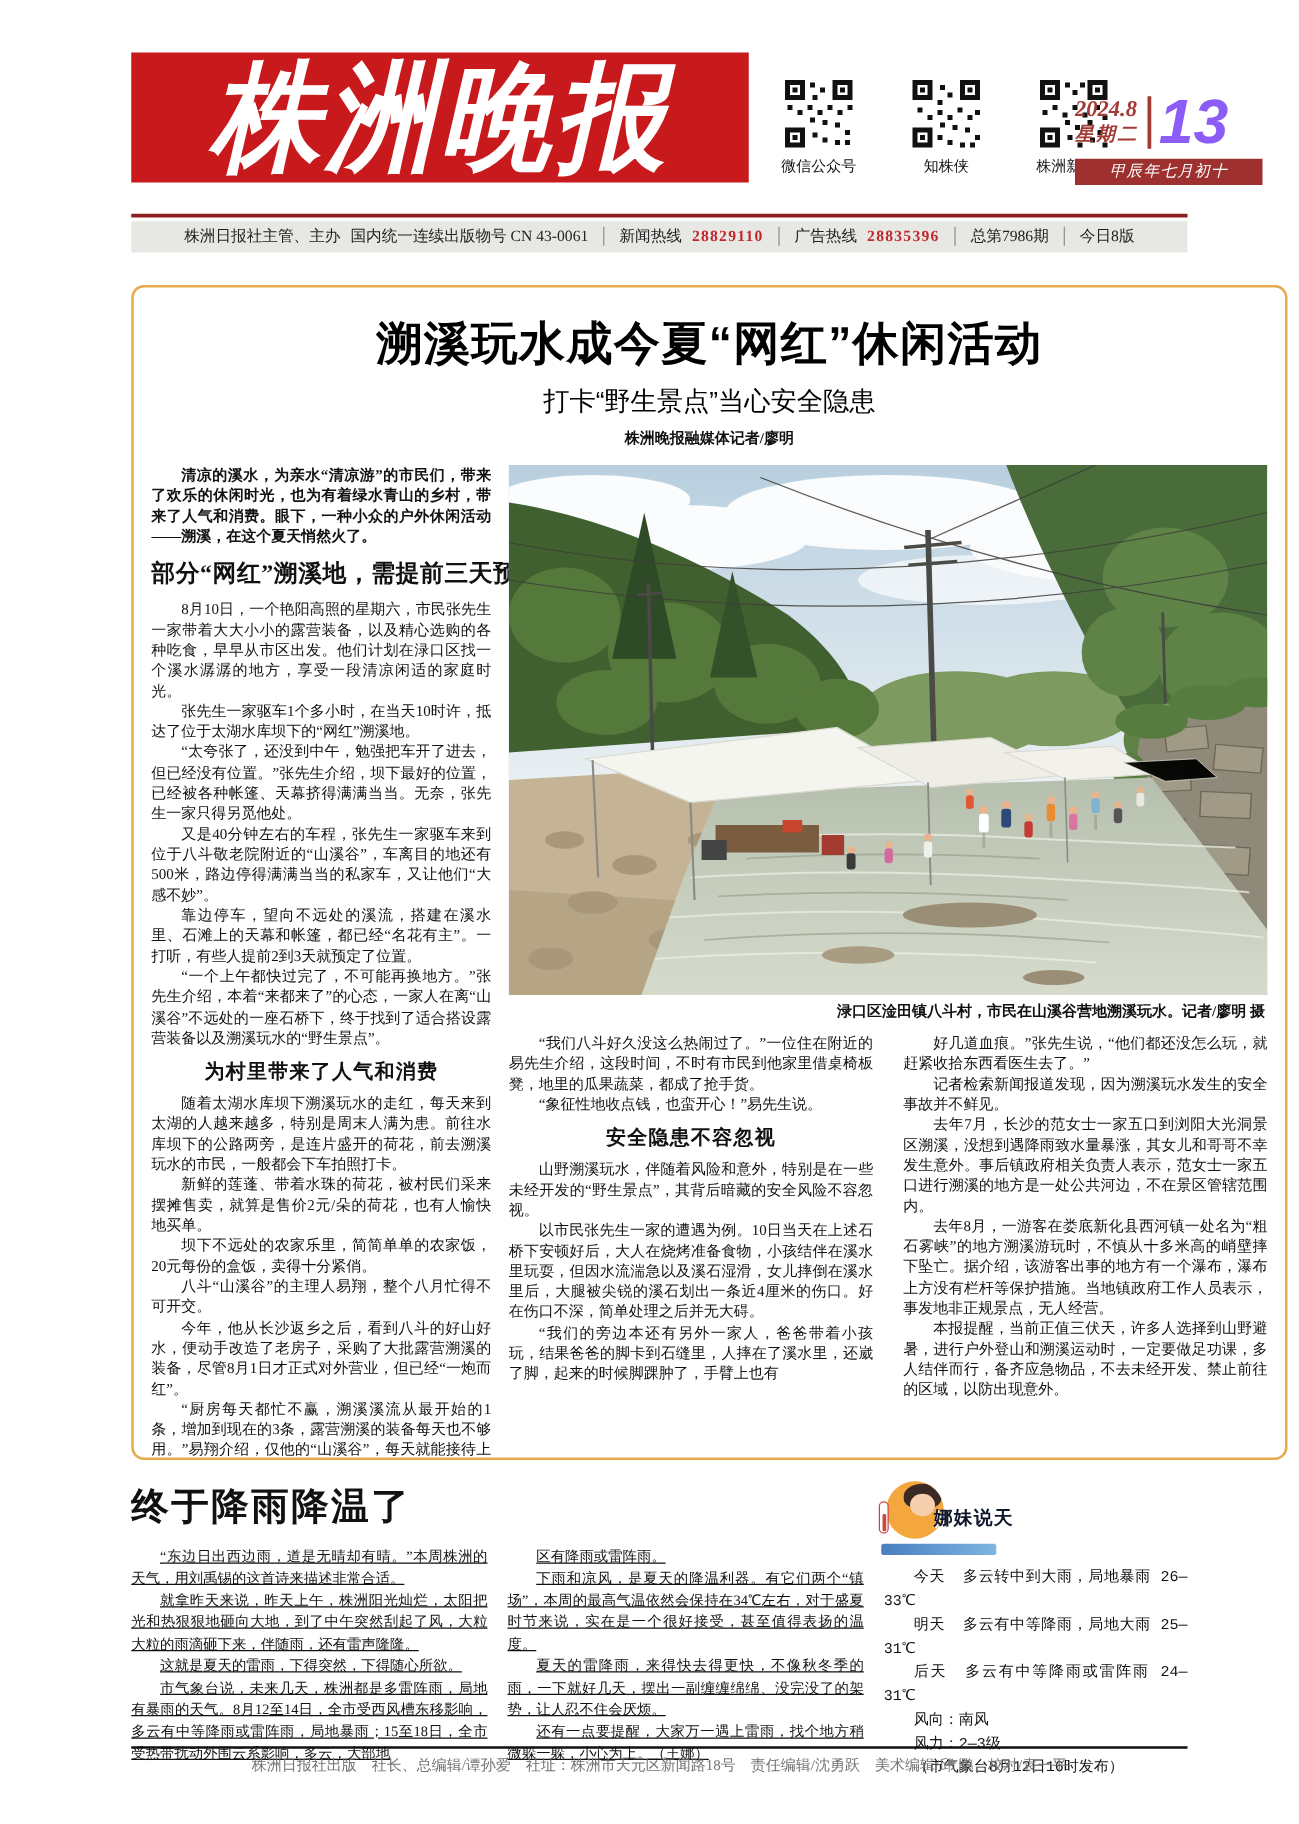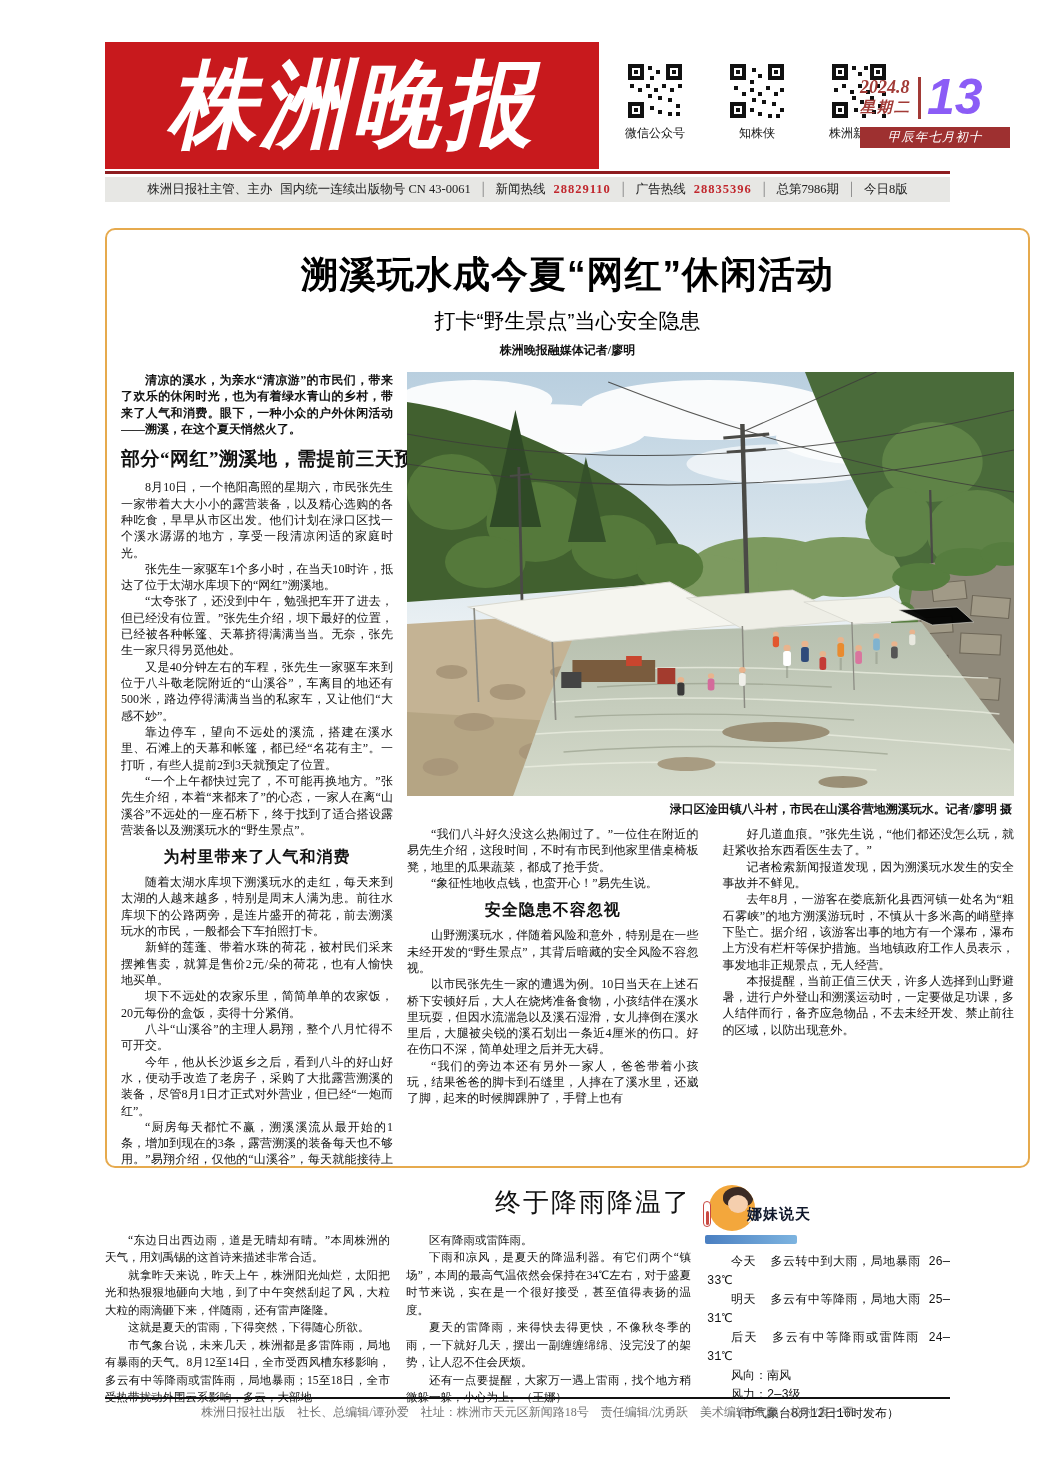--- a/index.html
+++ b/index.html
@@ -4,21 +4,21 @@
 <style>
   * { margin:0; padding:0; box-sizing:border-box; }
   html,body { background:#f2f2f2; }
   .page {
     position:relative; width:1039px; height:1459px; margin:0 auto;
     background:#ffffff; font-family:"Liberation Serif", serif; color:#111;
     overflow:hidden;
   }
   
   .masthead-logo {
-    position:absolute; left:105px; top:42px; width:494px; height:127px;
+    position:absolute; left:105px; top:42px; width:494px; height:104px;
     background:#c8191d; display:flex; align-items:center; justify-content:center;
   }
   .logo-text {
     color:#fff; font-size:88px; font-weight:bold; font-style:italic;
     letter-spacing:4px; transform:scaleY(1.08); white-space:nowrap;
     font-family:"Liberation Serif", serif;
   }
   .qr-group { position:absolute; left:622px; top:62px; display:flex; gap:36px; }
   .qr-item { width:66px; text-align:center; }
   .qr-box { width:58px; height:58px; margin:0 auto; background:#fff; }
@@ -63,22 +63,22 @@
   .photo-caption { text-align:right; font-size:12px; font-weight:bold; margin:5px 2px 8px 0; }
   .cols2 { display:flex; gap:24px; overflow:hidden; }
   .colx { flex:1; min-width:0; }
   p.body { font-size:12px; line-height:1.36; text-align:justify; text-indent:2em; margin:0; }
   p.body.lead { font-weight:bold; }
   .sec-title1 { text-align:center; font-size:19px; font-weight:600; margin:9px 0 7px; letter-spacing:0.5px; white-space:nowrap; }
   .sec-title2 { text-align:center; font-size:16px; font-weight:700; margin:9px 0 6px; letter-spacing:1px; }
   
   .bottom-section { position:absolute; left:105px; top:1185px; width:845px; display:flex; }
   .bottom-left { width:586px; flex:none; }
-  .bottom-title { text-align:right; font-size:26px; font-weight:400; letter-spacing:2px; margin-bottom:12px; }
-  .bottom-cols { display:flex; gap:16px; }
+  .bottom-title { text-align:left; font-size:30px; font-weight:700; letter-spacing:2px; margin-bottom:12px; }
+  .bottom-cols { display:flex; gap:16px;text-decoration:underline; }
   .bcol { flex:1; min-width:0; }
   p.bbody { font-size:11.5px; line-height:1.52; text-align:justify; text-indent:2em; margin:0; }
   .weather-panel { flex:1; padding-left:16px; }
   .weather-logo { width:120px; height:62px; position:relative; margin-left:-4px; }
   .wl-circle { position:absolute; left:6px; top:0; width:46px; height:46px; border-radius:50%; background:#f3a73c; overflow:hidden; }
   .wl-hair { position:absolute; left:14px; top:2px; width:30px; height:20px; border-radius:50% 50% 40% 40%; background:#3a2a24; }
   .wl-face { position:absolute; left:19px; top:10px; width:20px; height:18px; border-radius:50%; background:#f5cfae; }
   .wl-thermo { position:absolute; left:0; top:16px; width:8px; height:26px; border-radius:4px; background:#fff; border:1px solid #c94a43; }
   .wl-thermo::after { content:""; position:absolute; left:1.5px; bottom:1px; width:3px; height:14px; background:#c94a43; border-radius:2px; }
   .wl-text { position:absolute; left:44px; top:20px; font-size:15px; font-weight:900; font-family:"Liberation Sans", sans-serif;
@@ -445,20 +445,21 @@
             <p class="body">“我们八斗好久没这么热闹过了。”一位住在附近的易先生介绍，这段时间，不时有市民到他家里借桌椅板凳，地里的瓜果蔬菜，都成了抢手货。</p>
             <p class="body">“象征性地收点钱，也蛮开心！”易先生说。</p>
             <div class="sec-title2">安全隐患不容忽视</div>
             <p class="body">山野溯溪玩水，伴随着风险和意外，特别是在一些未经开发的“野生景点”，其背后暗藏的安全风险不容忽视。</p>
             <p class="body">以市民张先生一家的遭遇为例。10日当天在上述石桥下安顿好后，大人在烧烤准备食物，小孩结伴在溪水里玩耍，但因水流湍急以及溪石湿滑，女儿摔倒在溪水里后，大腿被尖锐的溪石划出一条近4厘米的伤口。好在伤口不深，简单处理之后并无大碍。</p>
             <p class="body">“我们的旁边本还有另外一家人，爸爸带着小孩玩，结果爸爸的脚卡到石缝里，人摔在了溪水里，还崴了脚，起来的时候脚踝肿了，手臂上也有</p>
           </div>
           <div class="colx">
             <p class="body">好几道血痕。”张先生说，“他们都还没怎么玩，就赶紧收拾东西看医生去了。”</p>
             <p class="body">记者检索新闻报道发现，因为溯溪玩水发生的安全事故并不鲜见。</p>
+            <p class="body">去年7月，长沙的范女士一家五口到浏阳大光洞景区溯溪，没想到遇降雨致水量暴涨，其女儿和哥哥不幸发生意外。事后镇政府相关负责人表示，范女士一家五口进行溯溪的地方是一处公共河边，不在景区管辖范围内。</p>
             <p class="body">去年8月，一游客在娄底新化县西河镇一处名为“粗石雾峡”的地方溯溪游玩时，不慎从十多米高的峭壁摔下坠亡。据介绍，该游客出事的地方有一个瀑布，瀑布上方没有栏杆等保护措施。当地镇政府工作人员表示，事发地非正规景点，无人经营。</p>
             <p class="body">本报提醒，当前正值三伏天，许多人选择到山野避暑，进行户外登山和溯溪运动时，一定要做足功课，多人结伴而行，备齐应急物品，不去未经开发、禁止前往的区域，以防出现意外。</p>
           </div>
         </div>
       </div>
     </div>
   </div>
 
   <div class="bottom-section">
     <div class="bottom-left">

